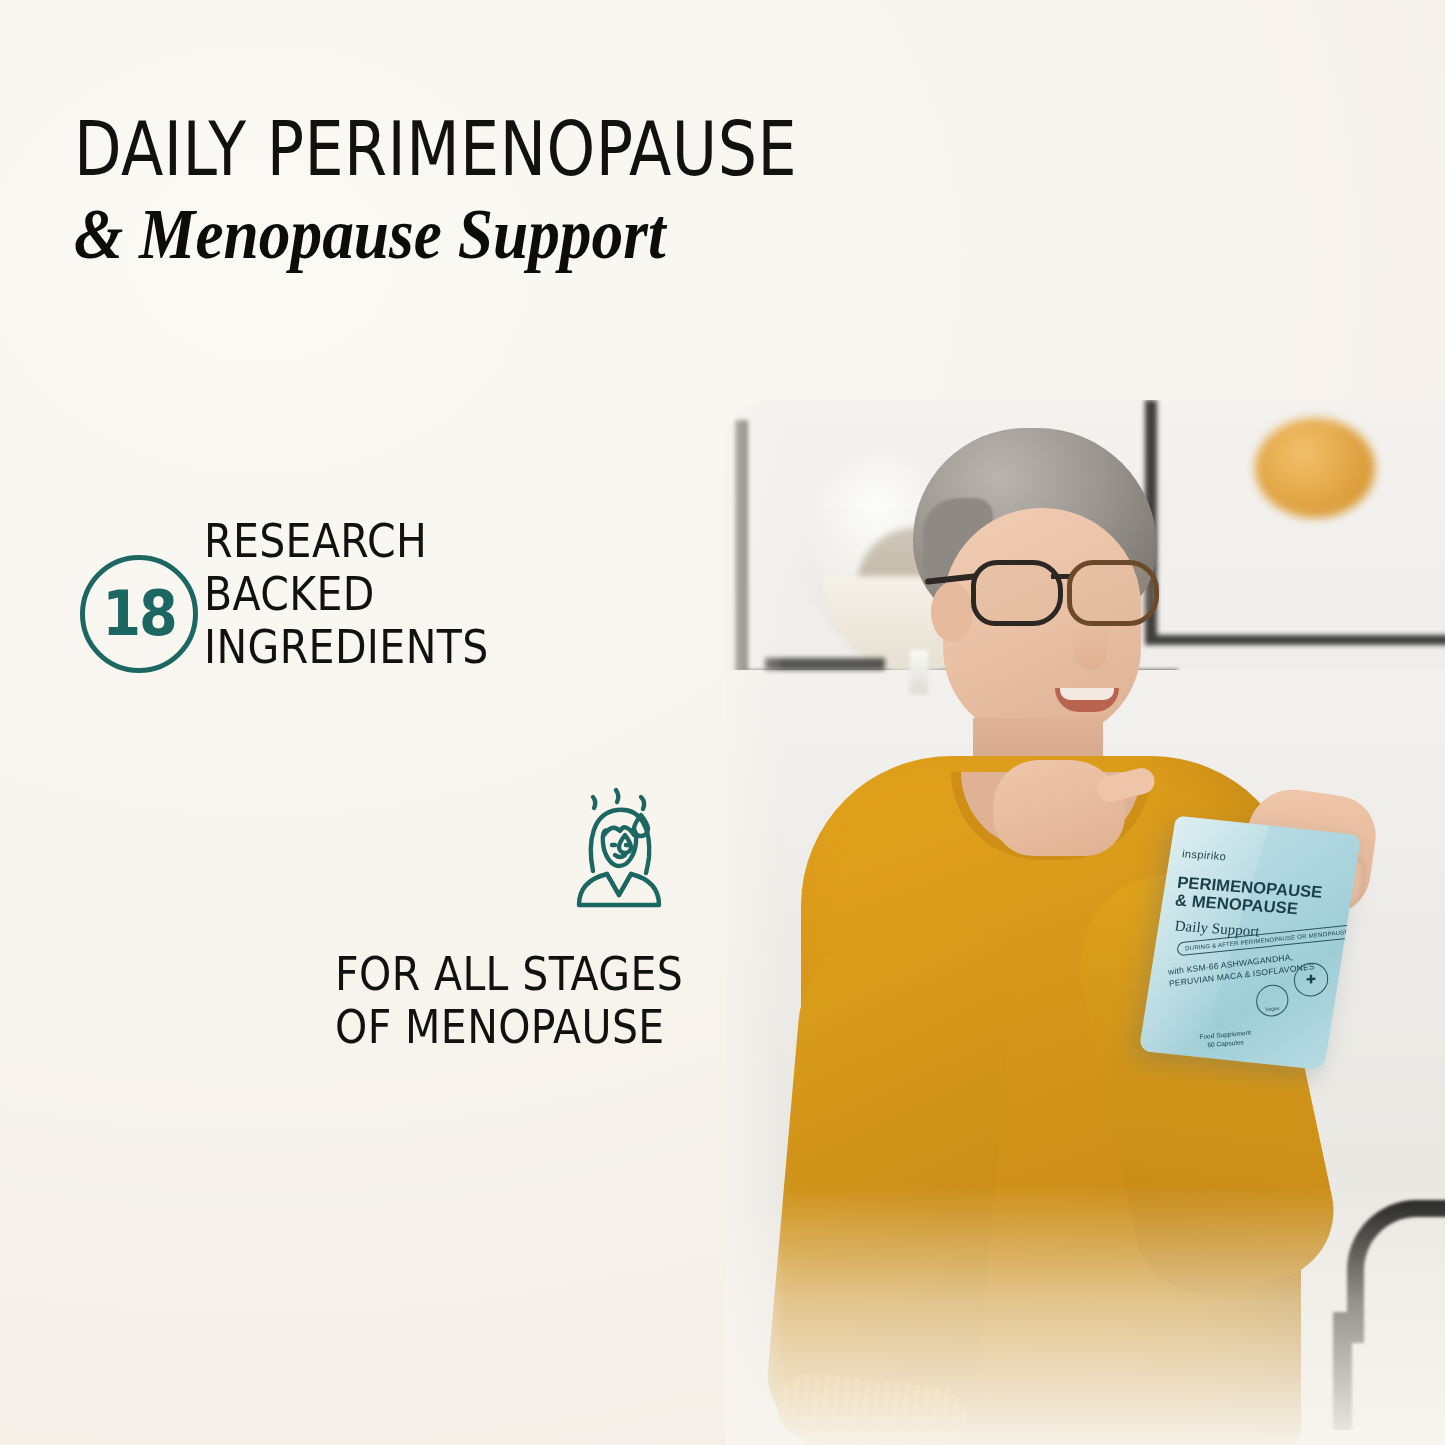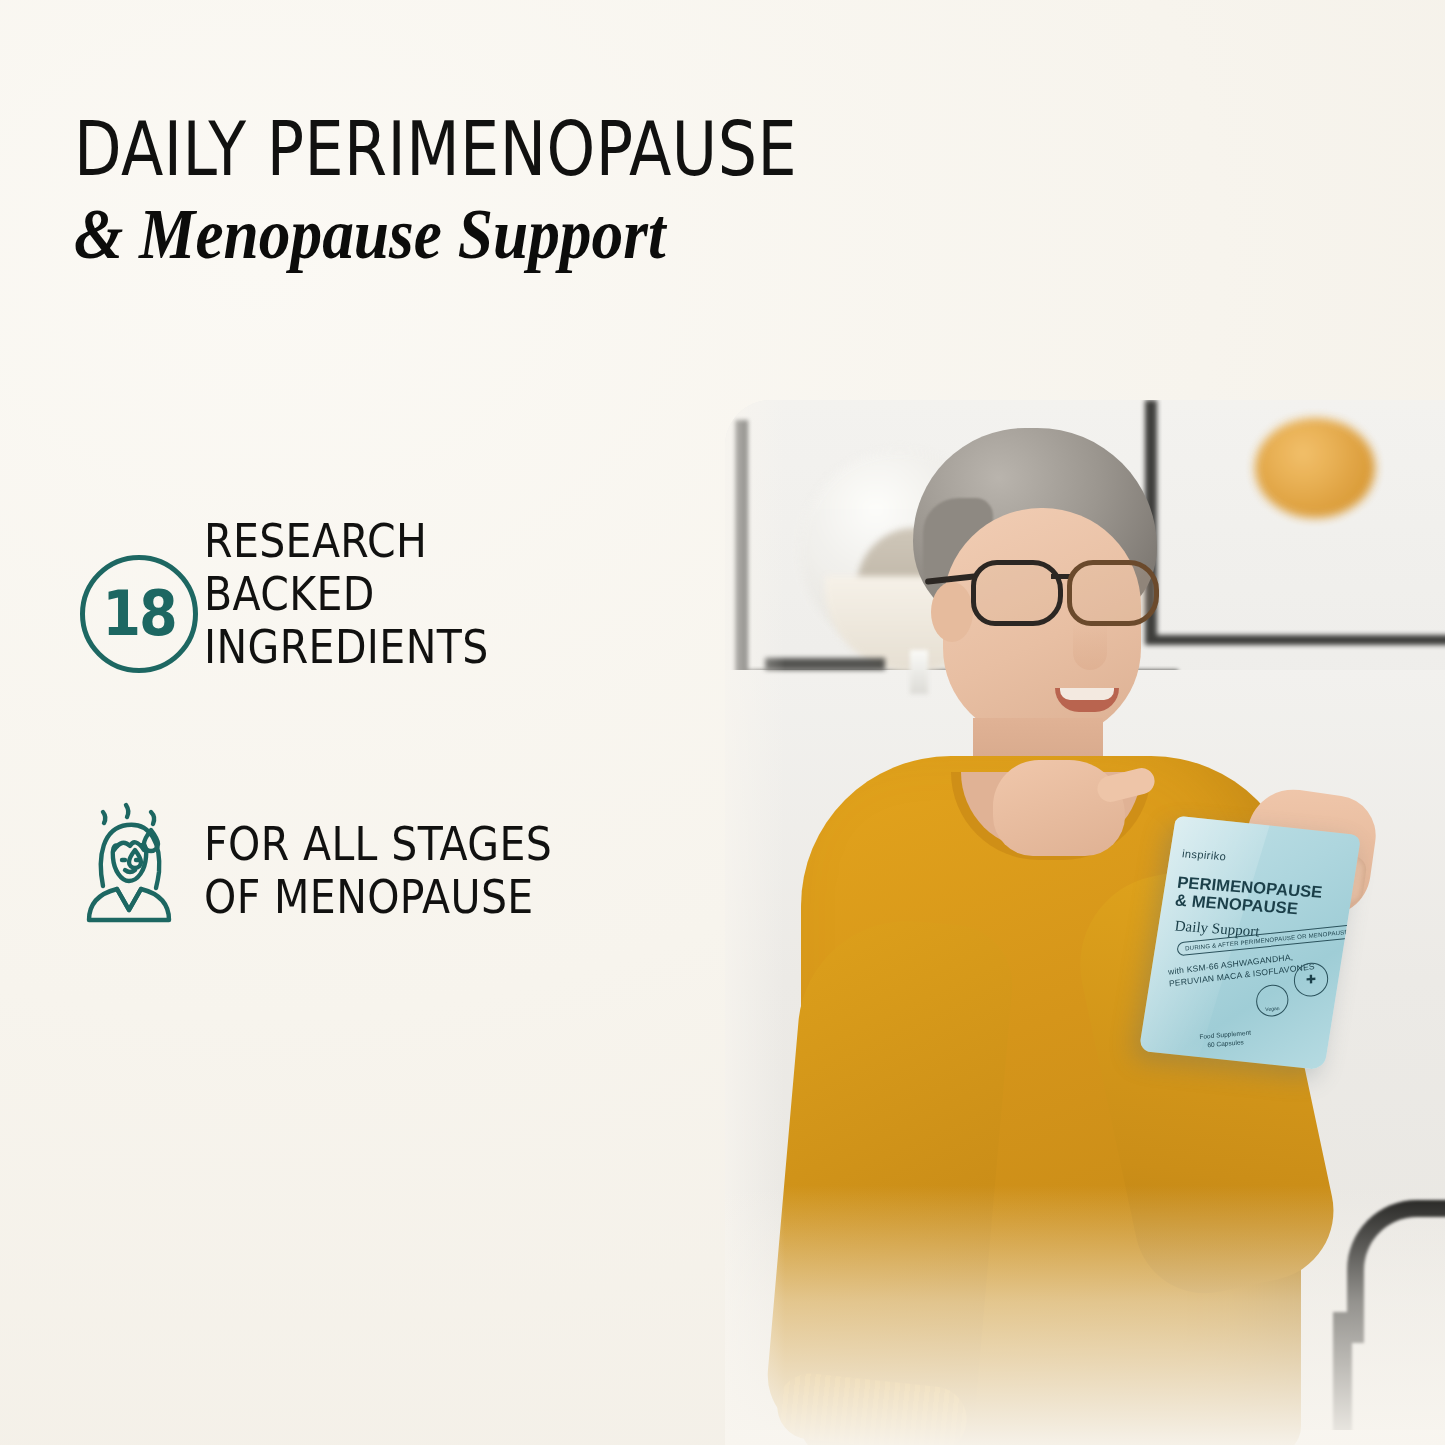--- a/index.html
+++ b/index.html
@@ -72,21 +72,21 @@
     position: absolute;
     left: 74px;
     top: 498px;
     width: 620px;
   }
   .feature {
     display: flex;
     align-items: flex-end;
     margin-bottom: 106px;
   }
-  .feature:last-child { margin-bottom: 8px; }
+  .feature:last-child { margin-bottom: 8px; flex-direction: column; }
   .feature-icon {
     width: 130px;
     min-width: 130px;
     display: flex;
     justify-content: center;
     align-items: flex-start;
     padding-top: 4px;
   }
   .feature-text {
     font-family: "DejaVu Sans Condensed", "Liberation Sans", sans-serif;

